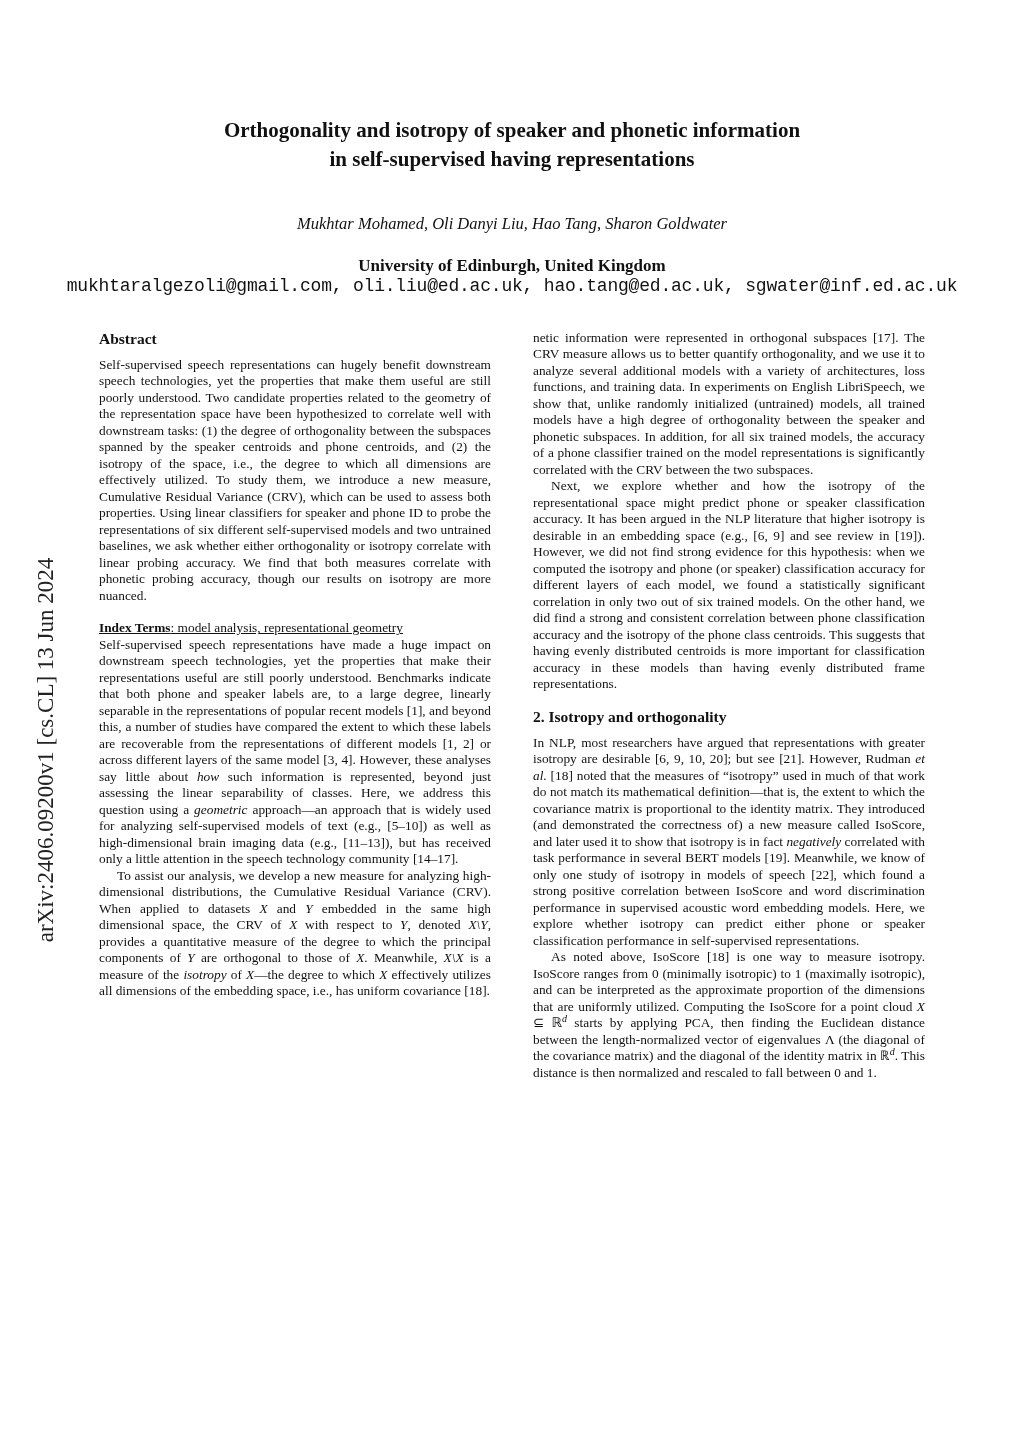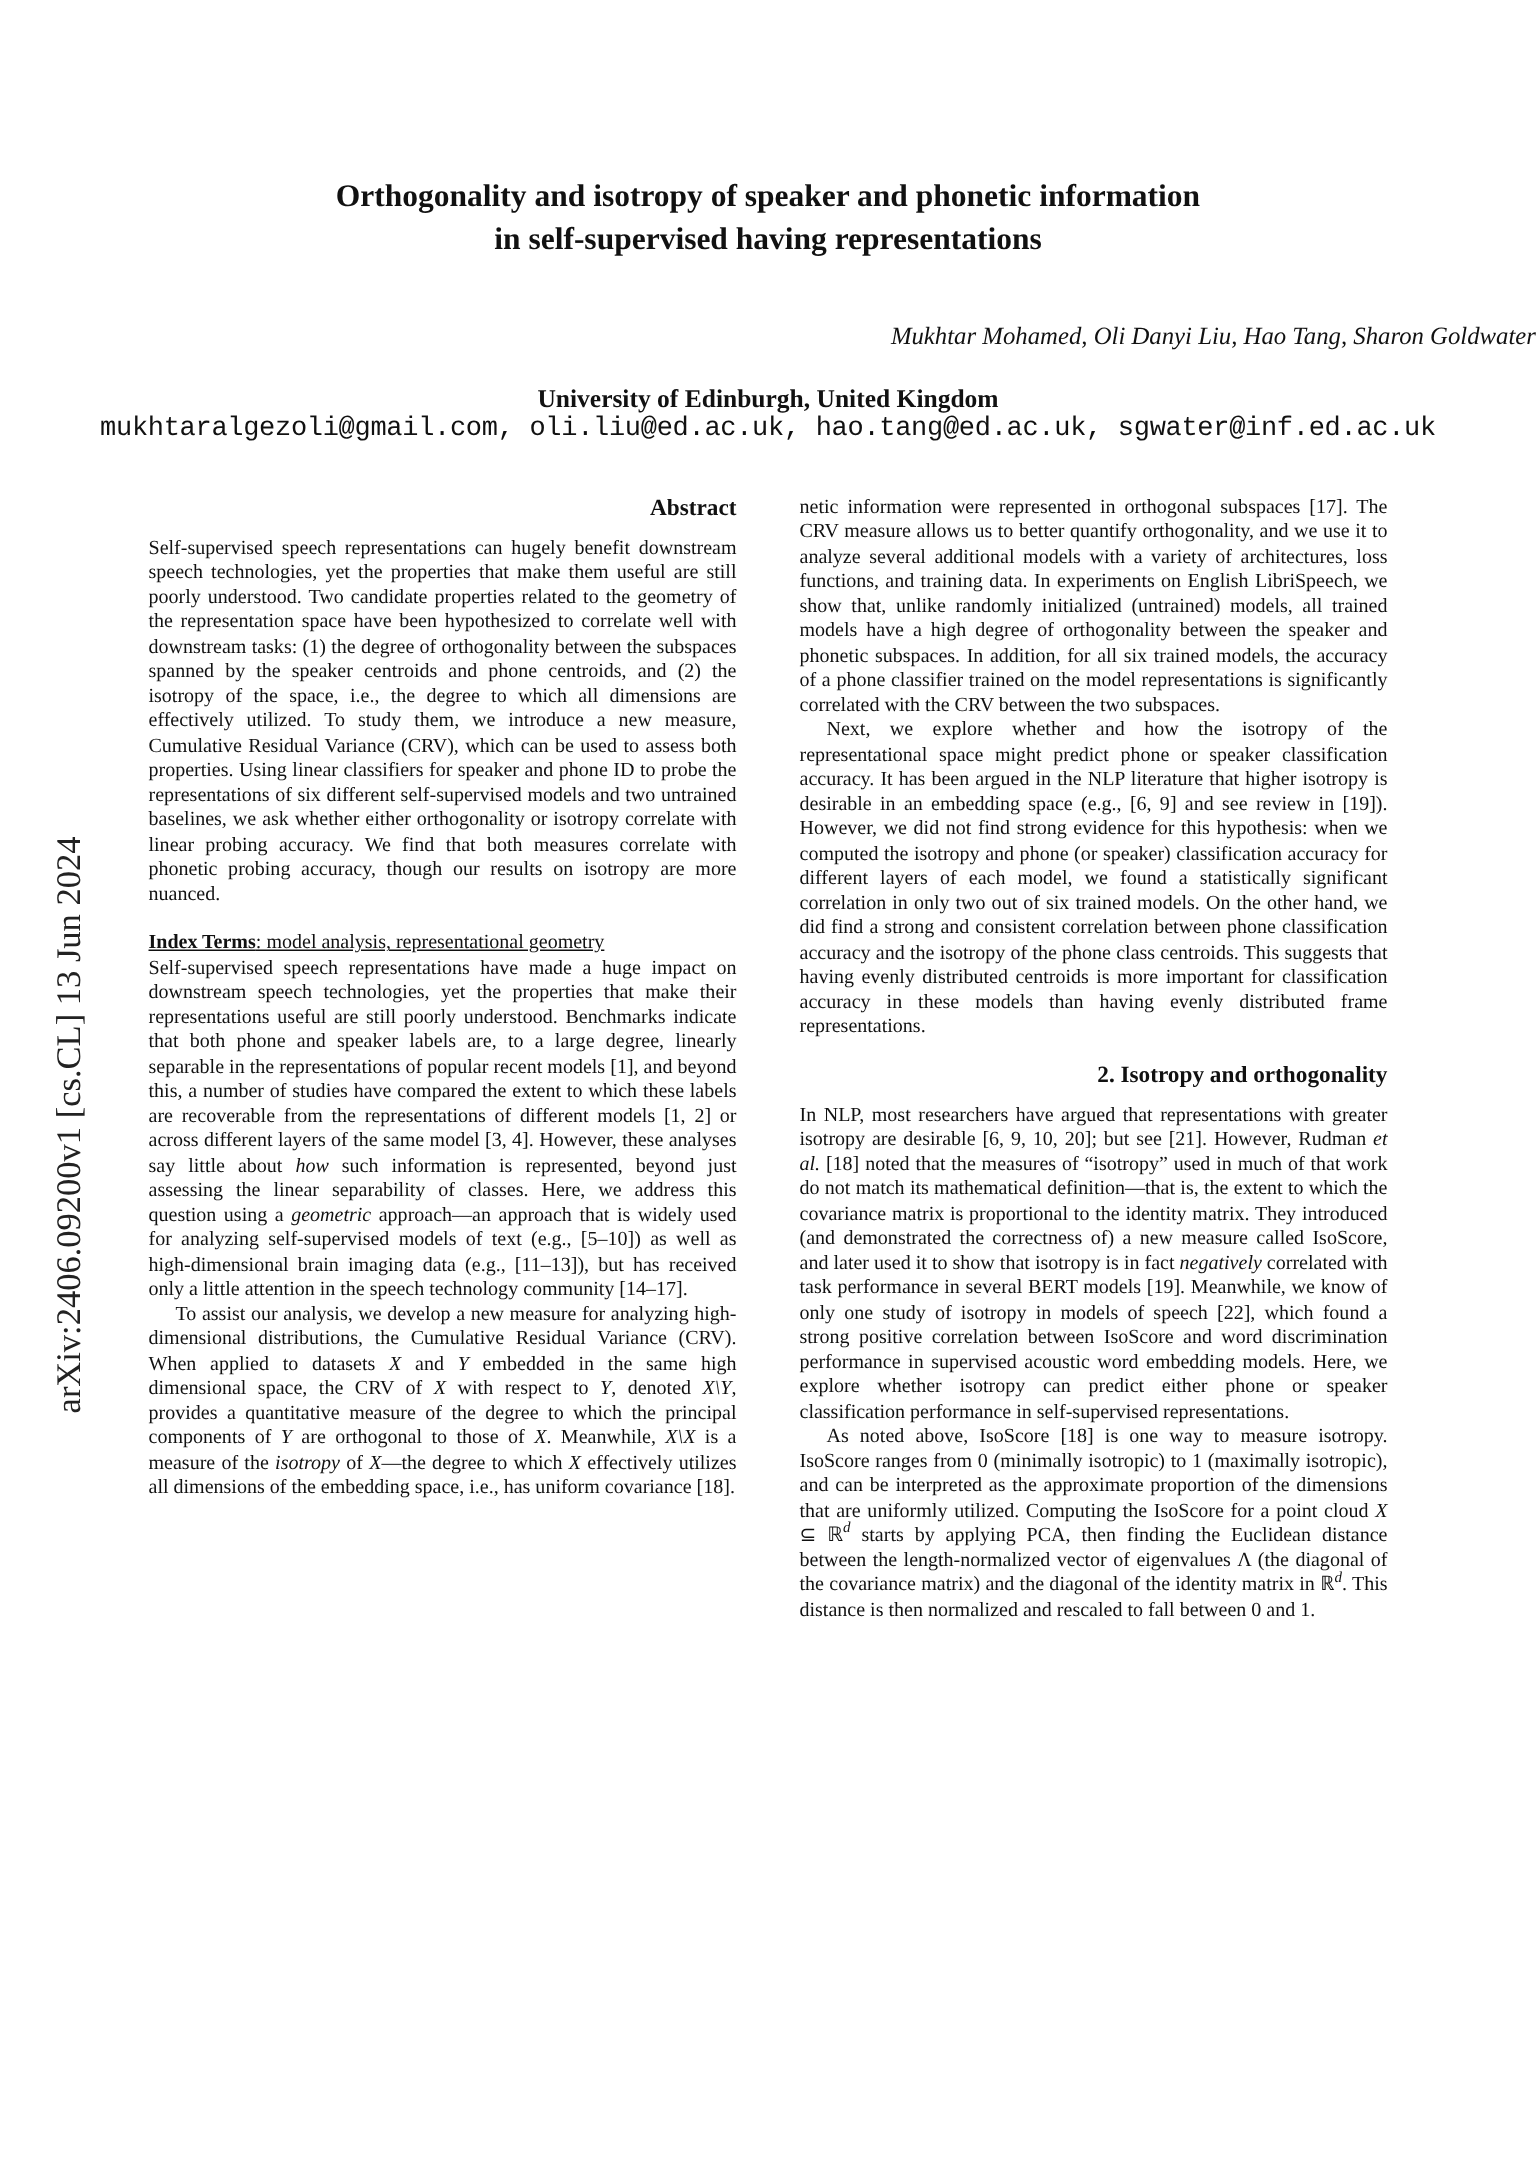--- a/index.html
+++ b/index.html
@@ -36,21 +36,20 @@
   .title {
     font-size: 21px;
     font-weight: bold;
     line-height: 1.38;
     margin: 0;
   }
   .authors {
     margin-top: 40px;
     font-style: italic;
     font-size: 16.5px;
-    text-align: right;
   }
   .affiliation {
     margin-top: 22px;
     font-size: 17px;
     font-weight: bold;
   }
   .emails {
     font-family: "Liberation Mono", monospace;
     font-size: 18px;
     letter-spacing: -0.2px;
@@ -59,21 +58,21 @@
     display: flex;
     gap: 42px;
     padding: 0 99px;
     margin-top: 34px;
   }
   .col {
     flex: 1;
     min-width: 0;
   }
   .sec-heading {
-    text-align: right;
+    text-align: left;
     font-size: 15.5px;
     font-weight: bold;
     margin: 15px 0 9px 0;
   }
   .sec-heading.first {
     margin-top: 0;
   }
   .para {
     font-size: 13.35px;
     line-height: 16.5px;

